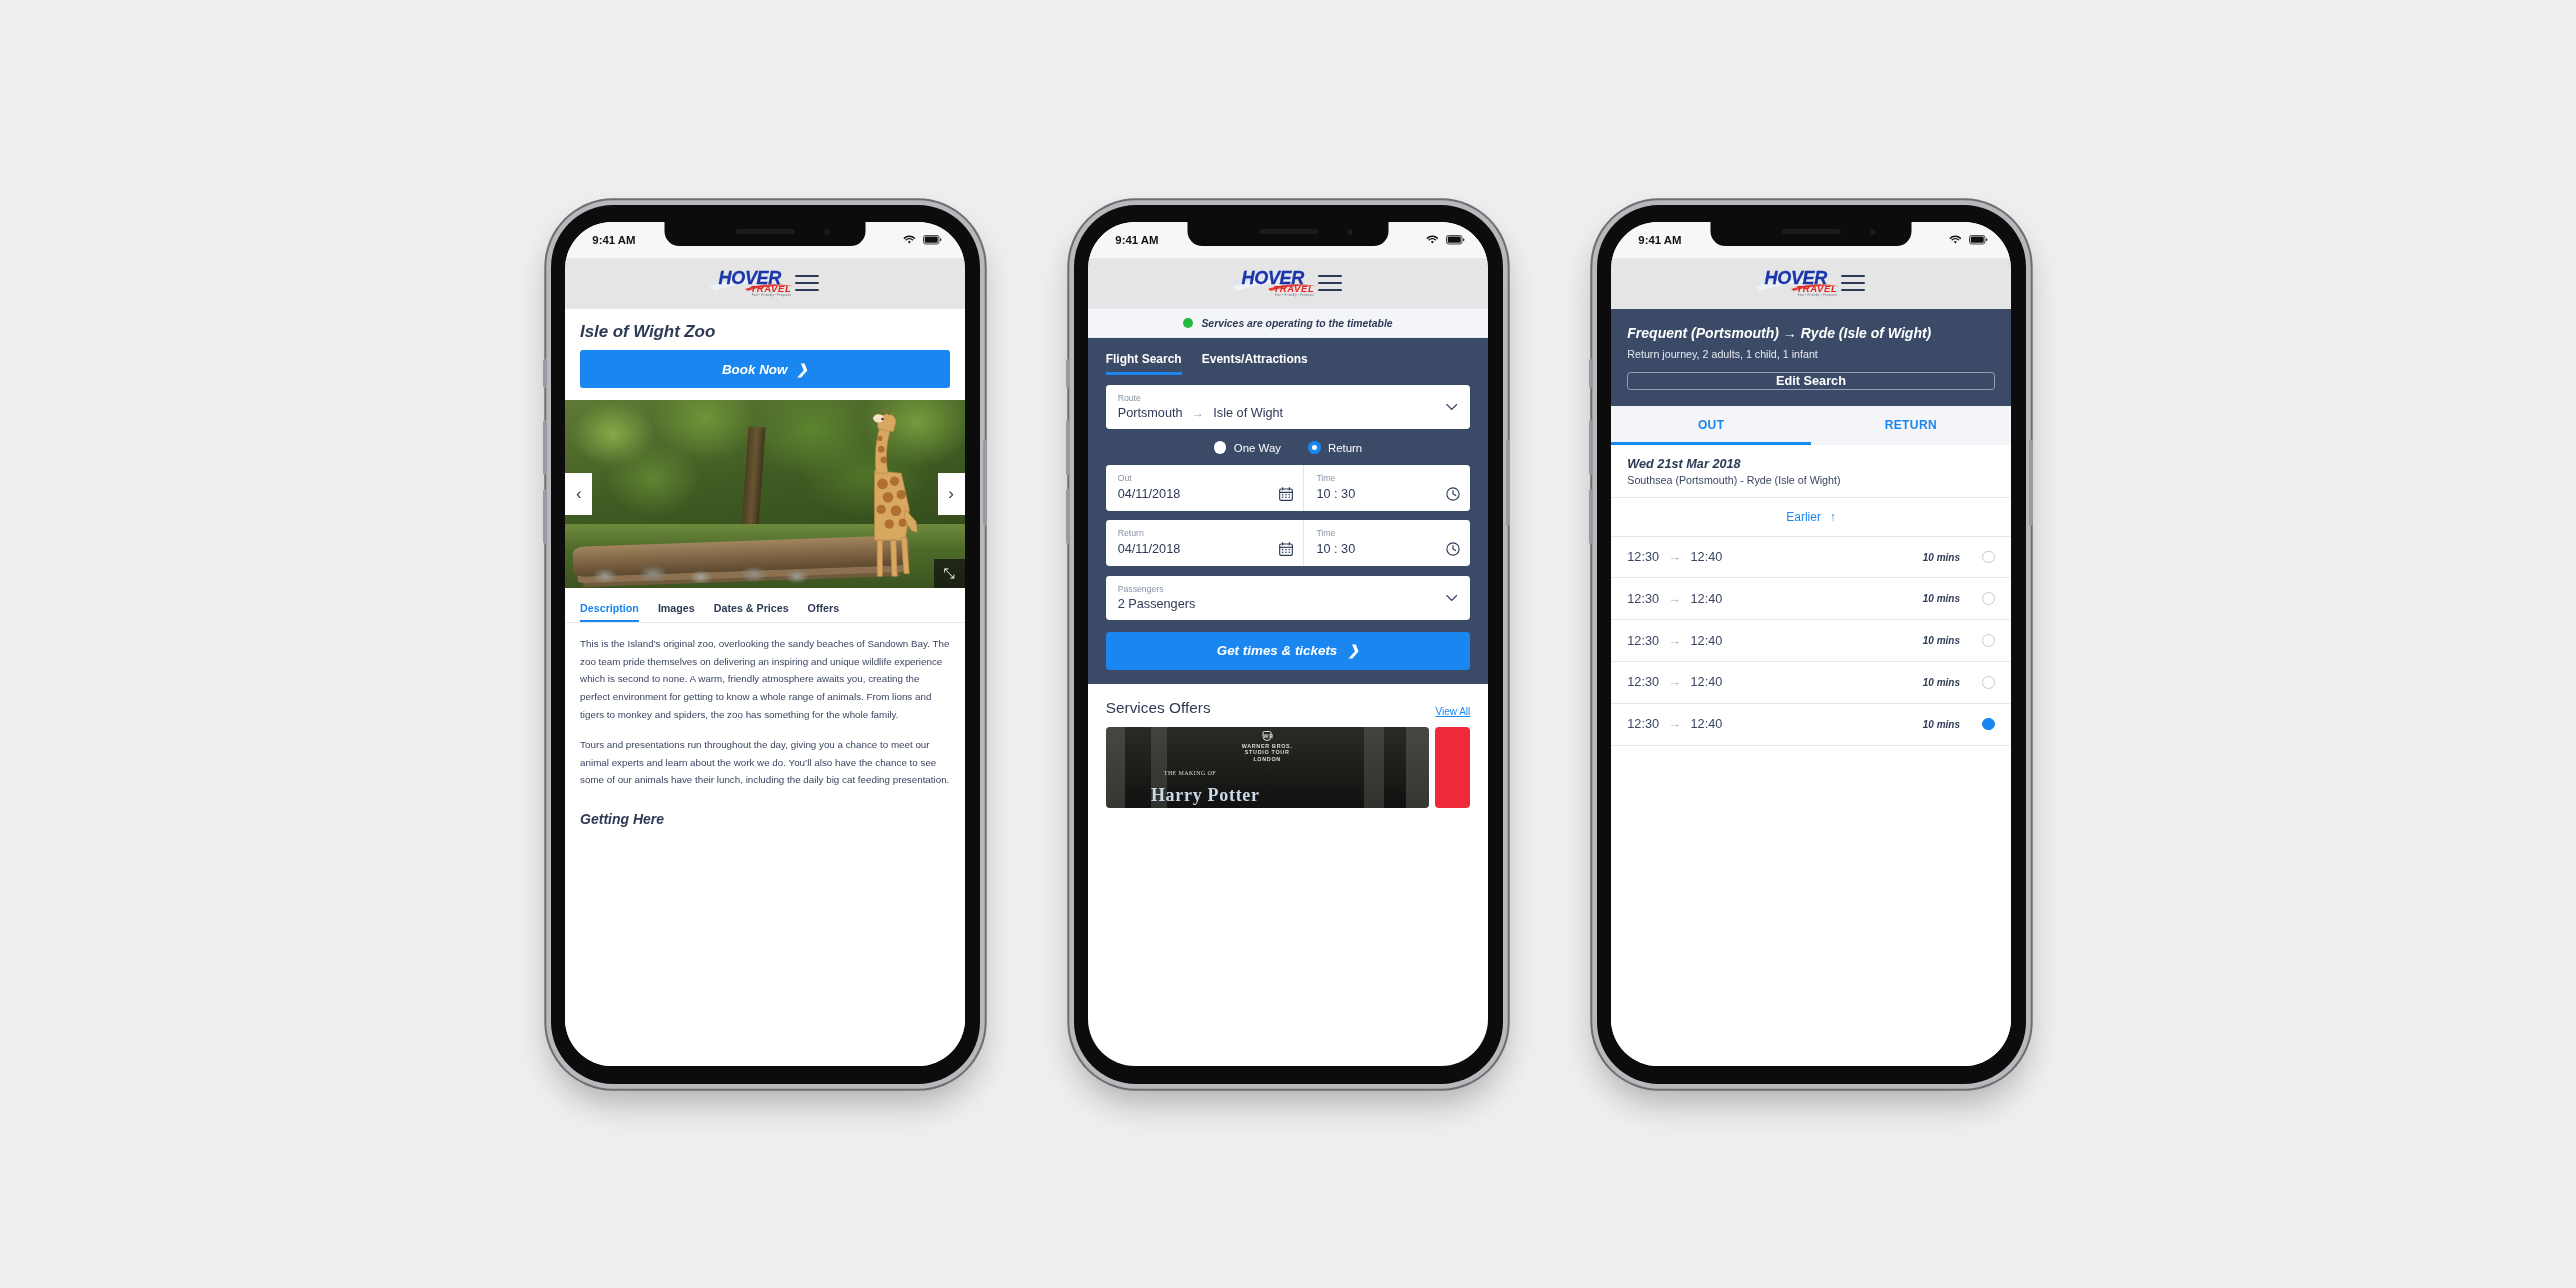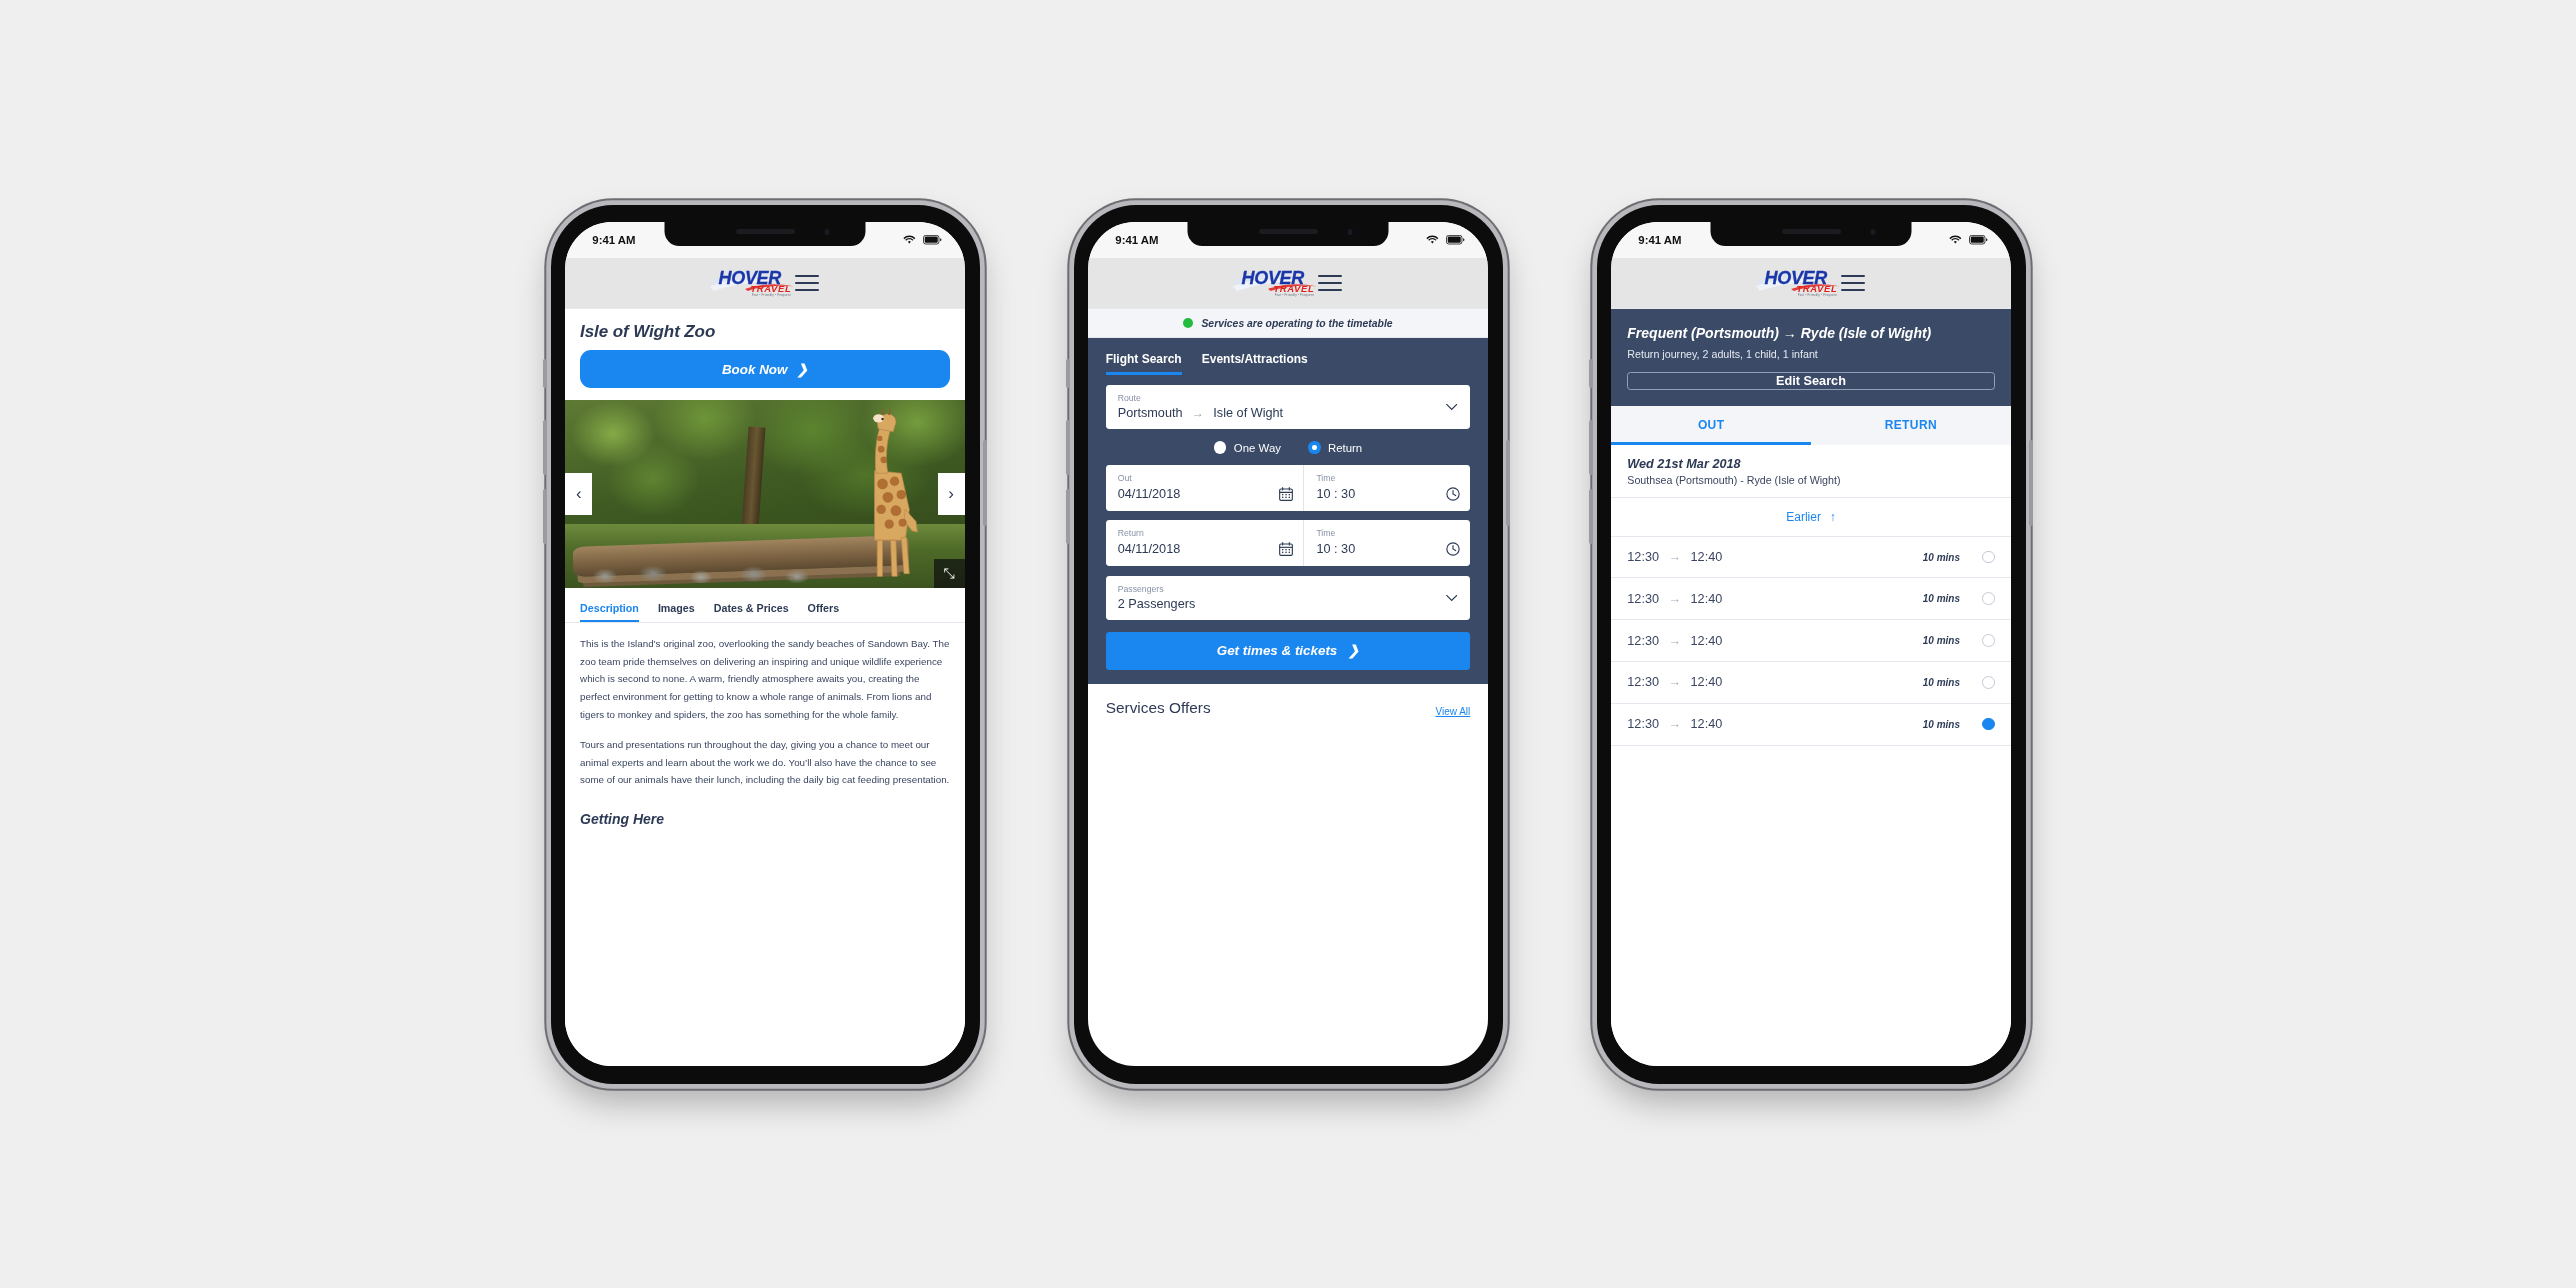--- a/index.html
+++ b/index.html
@@ -133,21 +133,21 @@
   
   .p1-title {
     font-size: 17px; font-weight: bold; font-style: italic;
     color: #2d3a55; padding: 13.4px 14.8px 4px 14.8px;
     letter-spacing: -0.1px;
   }
   .book-now {
     margin: 4px 14.8px 12px 14.8px;
     background: #1a86f0;
     color: #fff;
-    border-radius: 11px;
+    border-radius: 3px;
     height: 38px;
     display: flex; align-items: center; justify-content: center;
     gap: 9.4px;
     font-size: 13.4px; font-weight: bold; font-style: italic;
     cursor: pointer;
   }
   .chev-right { font-size: 13.4px; font-weight: bold; }
 
   .hero {
     position: relative;
@@ -682,20 +682,34 @@
           <span>Get times &amp; tickets</span>
           <span class="chev-right">❯</span>
         </div>
       </div>
 
       <div class="offers-sec">
         <div class="offers-head">
           <div class="offers-title">Services Offers</div>
           <div class="offers-viewall">View All</div>
         </div>
+        <div class="offer-strip">
+          <div class="offer-card">
+            <div class="pillars"></div>
+            <div class="wb-logo">
+              <div class="wb-shield">WB</div>
+              <div>WARNER BROS.</div>
+              <div>STUDIO TOUR</div>
+              <div>LONDON</div>
+            </div>
+            <div class="hp-making">THE MAKING OF</div>
+            <div class="hp-title">Harry Potter</div>
+          </div>
+          <div class="offer-card-red"></div>
+        </div>
       </div>
     </div>
   </div>
 
   <div class="phone">
     <div class="side-btn btn-mute"></div>
     <div class="side-btn btn-volup"></div>
     <div class="side-btn btn-voldn"></div>
     <div class="side-btn btn-power"></div>
     <div class="screen">

